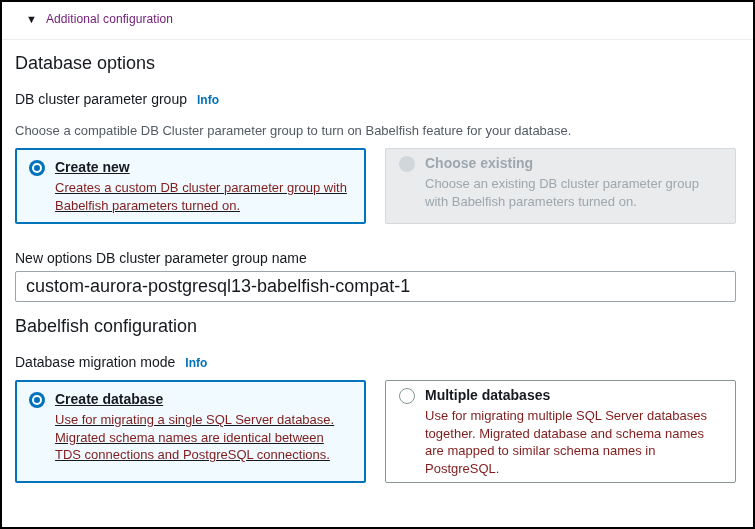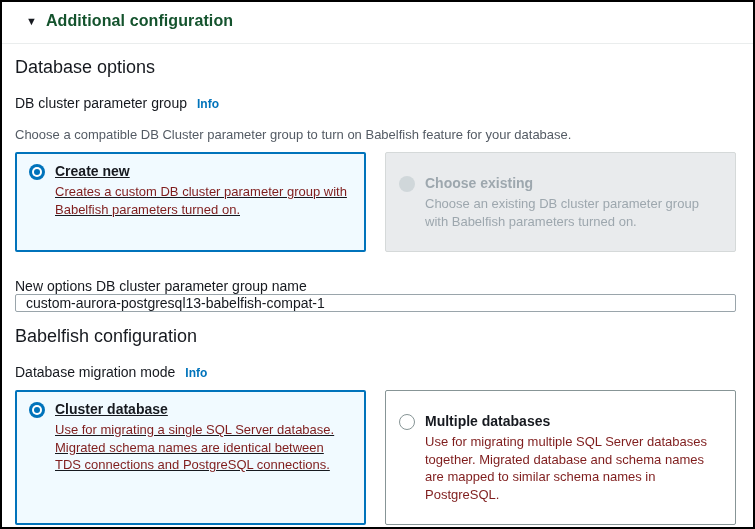--- a/index.html
+++ b/index.html
@@ -8,65 +8,65 @@
     font-family: "Liberation Sans", sans-serif;
     background: #ffffff;
     border: 2px solid #000000;
     overflow: hidden;
     color: #16191f;
   }
   
   .section-header { padding: 10px 25px 0 24px; cursor: pointer; }
   .header-title-row { display: flex; align-items: center; }
   .caret { font-size: 11px; color: #16191f; margin-right: 9px; line-height: 1; }
-  .header-title { font-size: 16px; font-weight: 700; color: #14532d; letter-spacing: 0.1px; }
+  .header-title { font-size: 12px; font-weight: 400; color: #701a75; letter-spacing: 0.1px; }
   .header-desc {
     margin-top: 5px; font-size: 13px; line-height: 17px;
     color: #545b64; max-width: 706px;
   }
   .divider { border-bottom: 1px solid #eaeded; margin-top: 13px; }
 
   
   .content { padding: 13px 17px 0 13px; }
   h2.section-heading { font-size: 18px; font-weight: 400; color: #16191f; }
   .heading-db { margin-top: 0; }
   .field-label-row { display: flex; align-items: baseline; margin-top: 17px; }
   .field-label { font-size: 14px; color: #16191f; }
   .info-link { font-size: 12px; font-weight: 700; color: #0073bb; margin-left: 10px; text-decoration: none; cursor: pointer; }
   .field-help { margin-top: 15px; font-size: 13px; line-height: 17px; color: #545b64; }
 
   
   .card-row { display: flex; gap: 19px; margin-top: 9px; }
   .card {
     flex: 1 1 0; display: flex; align-items: flex-start;
     border: 1px solid #879596; border-radius: 2px;
-    background: #ffffff; padding: 21px 13px; cursor: pointer;
+    background: #ffffff; padding: 5px 13px; cursor: pointer;
   }
   .card.selected { border: 2px solid #0073bb; background: #f1faff; padding: 8px 12px; text-decoration: underline; }
   .card.disabled { border: 1px solid #d5d9d9; background: #e9ebed; cursor: default; }
   .card-text { margin-left: 10px; }
   .card-title { font-size: 14px; font-weight: 700; line-height: 19px; color: #16191f; }
   .card-desc { margin-top: 2px; font-size: 13px; line-height: 17.5px; color: #7f1d1d; }
   .card.disabled .card-title, .card.disabled .card-desc { color: #9da7ae; }
 
   
   .radio { width: 16px; height: 16px; border-radius: 50%; flex: 0 0 16px; margin-top: 2px;
            display: flex; align-items: center; justify-content: center; }
   .radio.on { background: #0073bb; }
   .radio.on .radio-mid { width: 10px; height: 10px; border-radius: 50%; background: #ffffff;
            display: flex; align-items: center; justify-content: center; }
   .radio.on .radio-dot { width: 6px; height: 6px; border-radius: 50%; background: #0073bb; }
   .radio.off { background: #ffffff; border: 1px solid #879596; }
   .radio.dis { background: #d0d7da; }
 
   
   .text-input {
-    display: block; width: 100%; height: 18px;
+    display: block; width: 100%; margin-top: 5px; height: 31px;
     border: 1px solid #9aa5ab; border-radius: 2px;
-    padding: 5px 10px; font-size: 14px; color: #16191f;
+    padding: 5px 10px; font-size: 18px; color: #16191f;
     font-family: "Liberation Sans", sans-serif; background: #ffffff; outline: none;
   }
   .heading-babelfish { margin-top: 14px; }
 </style>
 </head>
 <body>
 
 <div class="section-header">
   <div class="header-title-row">
     <span class="caret">▼</span>
@@ -119,21 +119,21 @@
   </div>
 
   <div class="card-row" style="margin-top:10px;">
     <div class="card selected">
       <span class="radio on">
           <span class="radio-mid">
             <span class="radio-dot"></span>
           </span>
         </span>
       <span class="card-text">
-        <span class="card-title">Cluster database</span>
+        <span class="card-title">Create database</span>
         <div class="card-desc">Use for migrating a single SQL Server database. Migrated schema names are identical between TDS connections and PostgreSQL connections.</div>
       </span>
     </div>
     <div class="card">
       <span class="radio off"></span>
       <span class="card-text">
         <span class="card-title">Multiple databases</span>
         <div class="card-desc">Use for migrating multiple SQL Server databases together. Migrated database and schema names are mapped to similar schema names in PostgreSQL.</div>
       </span>
     </div>

